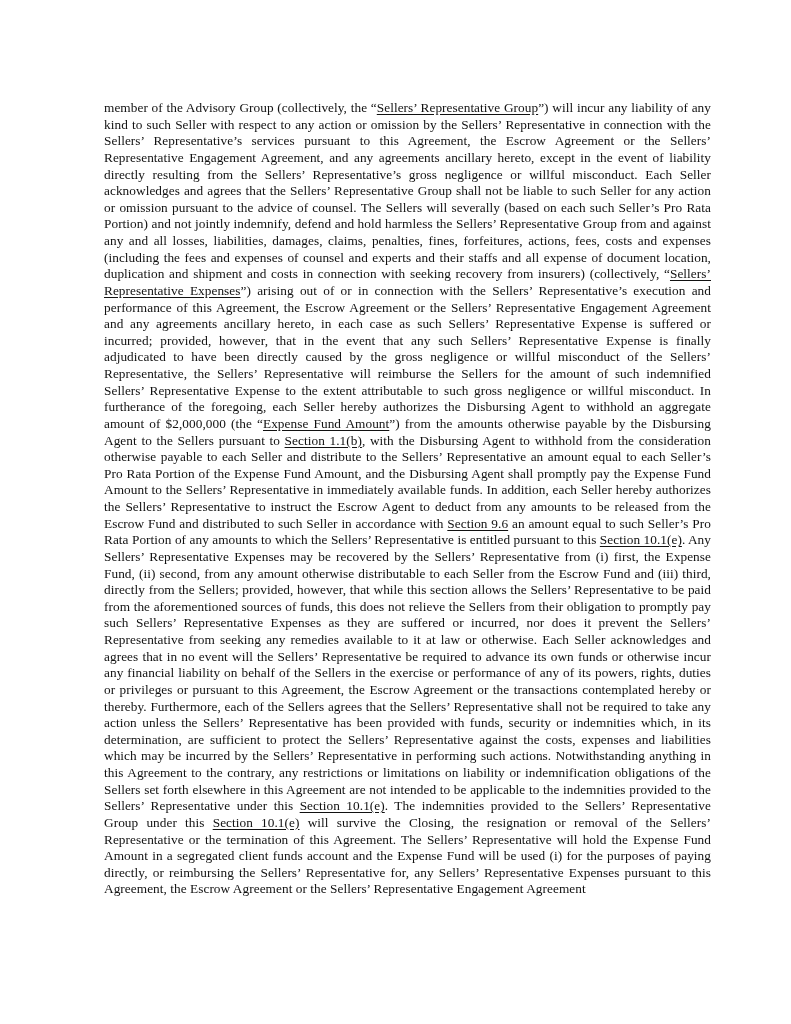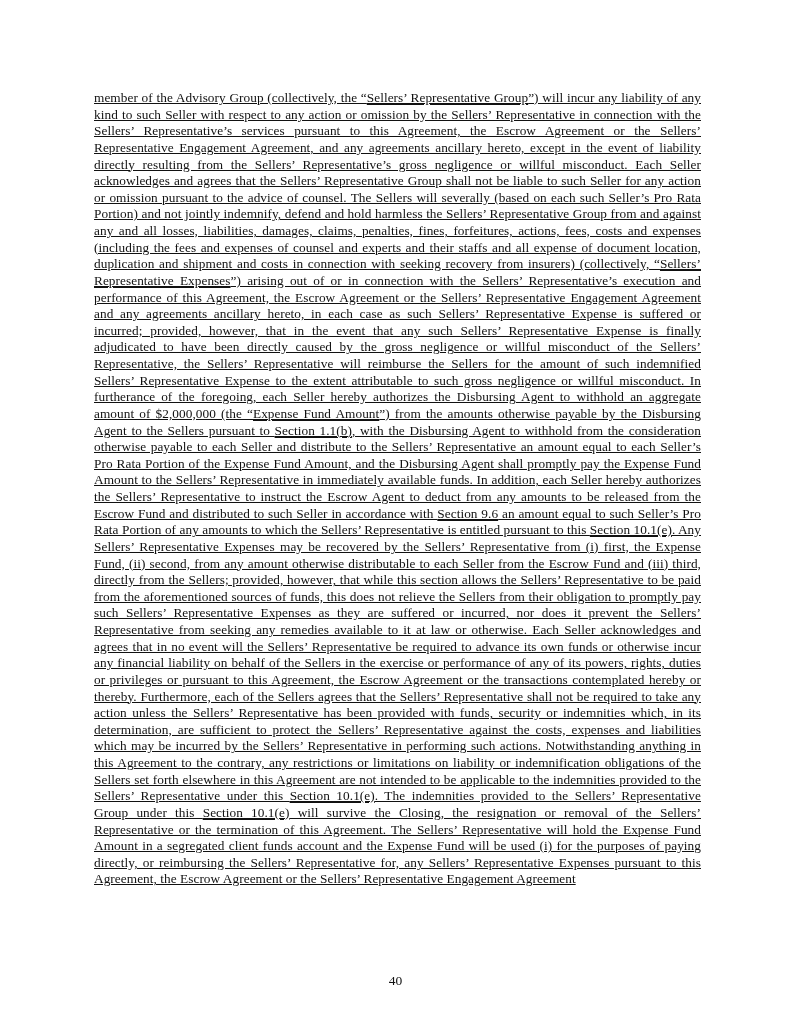--- a/index.html
+++ b/index.html
@@ -21,40 +21,38 @@
     width: 791px;
     height: 1024px;
     background: #ffffff;
     overflow: hidden;
   }
   .body-text {
     position: absolute;
     left: 94px;
     top: 90px;
     width: 607px;
-    margin: 0;
+    margin: 10px;
     font-size: 13.3px;
     line-height: 16.62px;
     text-align: justify;
     text-justify: inter-word;
     letter-spacing: 0.05px;
-    text-decoration: underline;
   }
   .body-text .u {
     text-decoration: underline;
     text-underline-offset: 2px;
   }
   .page-number {
     position: absolute;
     top: 973px;
     left: 0;
     width: 791px;
     text-align: center;
     font-size: 13.5px;
   }
 </style>
 </head>
 <body>
 
 <div class="page">
   <p class="body-text" id="body-text"><span>member of the Advisory Group (collectively, the “</span><span class="u">Sellers’ Representative Group</span><span>”) will incur any liability of any kind to such Seller with respect to any action or omission by the Sellers’ Representative in connection with the Sellers’ Representative’s services pursuant to this Agreement, the Escrow Agreement or the Sellers’ Representative Engagement Agreement, and any agreements ancillary hereto, except in the event of liability directly resulting from the Sellers’ Representative’s gross negligence or willful misconduct.  Each Seller acknowledges and agrees that the Sellers’ Representative Group shall not be liable to such Seller for any action or omission pursuant to the advice of counsel.  The Sellers will severally (based on each such Seller’s Pro Rata Portion) and not jointly indemnify, defend and hold harmless the Sellers’ Representative Group from and against any and all losses, liabilities, damages, claims, penalties, fines, forfeitures, actions, fees, costs and expenses (including the fees and expenses of counsel and experts and their staffs and all expense of document location, duplication and shipment and costs in connection with seeking recovery from insurers) (collectively, “</span><span class="u">Sellers’ Representative Expenses</span><span>”) arising out of or in connection with the Sellers’ Representative’s execution and performance of this Agreement, the Escrow Agreement or the Sellers’ Representative Engagement Agreement and any agreements ancillary hereto, in each case as such Sellers’ Representative Expense is suffered or incurred; provided, however, that in the event that any such Sellers’ Representative Expense is finally adjudicated to have been directly caused by the gross negligence or willful misconduct of the Sellers’ Representative, the Sellers’ Representative will reimburse the Sellers for the amount of such indemnified Sellers’ Representative Expense to the extent attributable to such gross negligence or willful misconduct.  In furtherance of the foregoing, each Seller hereby authorizes the Disbursing Agent to withhold an aggregate amount of $2,000,000 (the “</span><span class="u">Expense Fund Amount</span><span>”) from the amounts otherwise payable by the Disbursing Agent to the Sellers pursuant to </span><span class="u">Section 1.1(b)</span><span>, with the Disbursing Agent to withhold from the consideration otherwise payable to each Seller and distribute to the Sellers’ Representative an amount equal to each Seller’s Pro Rata Portion of the Expense Fund Amount, and the Disbursing Agent shall promptly pay the Expense Fund Amount to the Sellers’ Representative in immediately available funds. In addition, each Seller hereby authorizes the Sellers’ Representative to instruct the Escrow Agent to deduct from any amounts to be released from the Escrow Fund and distributed to such Seller in accordance with </span><span class="u">Section 9.6</span><span> an amount equal to such Seller’s Pro Rata Portion of any amounts to which the Sellers’ Representative is entitled pursuant to this </span><span class="u">Section 10.1(e)</span><span>.  Any Sellers’ Representative Expenses may be recovered by the Sellers’ Representative from (i) first, the Expense Fund, (ii) second, from any amount otherwise distributable to each Seller from the Escrow Fund and (iii) third, directly from the Sellers; provided, however, that while this section allows the Sellers’ Representative to be paid from the aforementioned sources of funds, this does not relieve the Sellers from their obligation to promptly pay such Sellers’ Representative Expenses as they are suffered or incurred, nor does it prevent the Sellers’ Representative from seeking any remedies available to it at law or otherwise.  Each Seller acknowledges and agrees that in no event will the Sellers’ Representative be required to advance its own funds or otherwise incur any financial liability on behalf of the Sellers in the exercise or performance of any of its powers, rights, duties or privileges or pursuant to this Agreement, the Escrow Agreement or the transactions contemplated hereby or thereby.  Furthermore, each of the Sellers agrees that the Sellers’ Representative shall not be required to take any action unless the Sellers’ Representative has been provided with funds, security or indemnities which, in its determination, are sufficient to protect the Sellers’ Representative against the costs, expenses and liabilities which may be incurred by the Sellers’ Representative in performing such actions.  Notwithstanding anything in this Agreement to the contrary, any restrictions or limitations on liability or indemnification obligations of the Sellers set forth elsewhere in this Agreement are not intended to be applicable to the indemnities provided to the Sellers’ Representative under this </span><span class="u">Section 10.1(e)</span><span>.  The indemnities provided to the Sellers’ Representative Group under this </span><span class="u">Section 10.1(e)</span><span> will survive the Closing, the resignation or removal of the Sellers’ Representative or the termination of this Agreement.  The Sellers’ Representative will hold the Expense Fund Amount in a segregated client funds account and the Expense Fund will be used (i) for the purposes of paying directly, or reimbursing the Sellers’ Representative for, any Sellers’ Representative Expenses pursuant to this Agreement, the Escrow Agreement or the Sellers’ Representative Engagement Agreement</span></p>
-  <div class="page-number">40</div>
 </div>
 
 </body></html>

